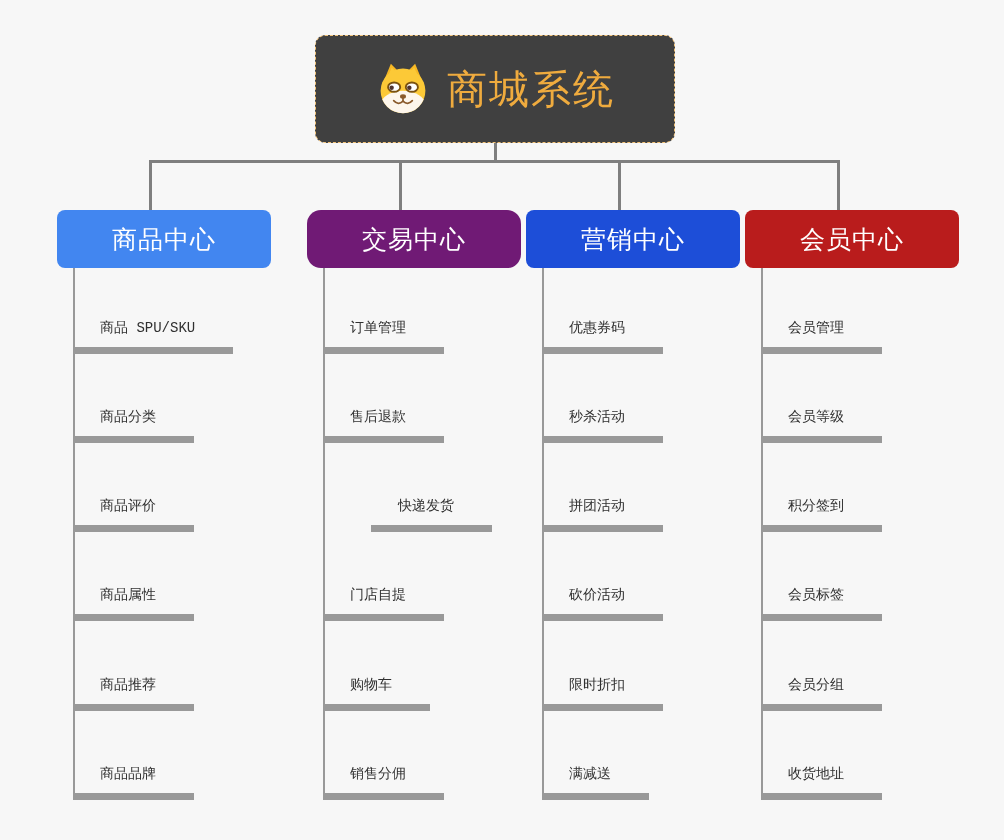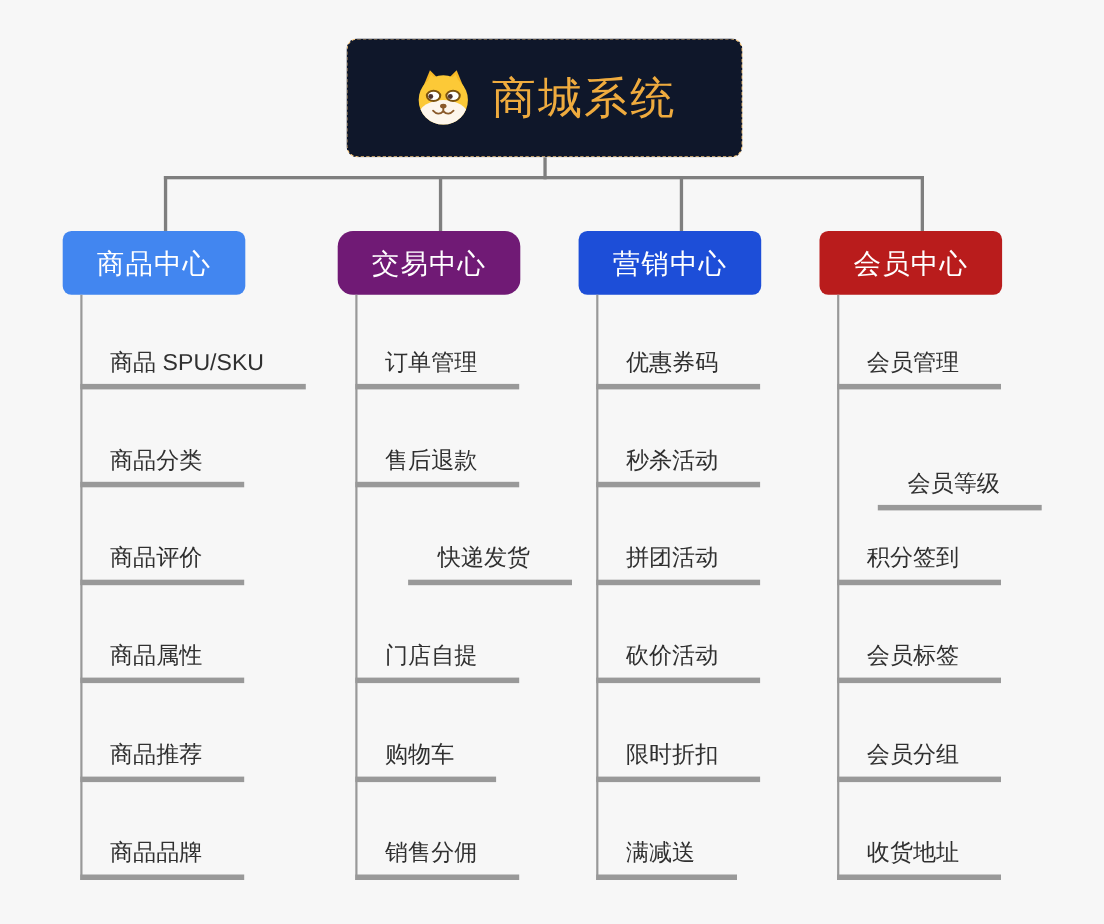--- a/index.html
+++ b/index.html
@@ -11,56 +11,57 @@
   .stage{
     position:relative;
     width:1004px;height:840px;
     background:#f7f7f7;
     overflow:hidden;
   }
   
   .root{
     position:absolute;
     left:315px;top:35px;width:360px;height:108px;
-    background:#0f172a;
+    background:#404040;
     border:1px dashed #f3c379;
     border-radius:10px;
     box-sizing:border-box;
     display:flex;align-items:center;justify-content:center;
     gap:16px;
   }
   .root-title{
     font-size:40px;
     letter-spacing:2px;
     font-weight:500;
     color:#efab3e;
   }
   .root svg{display:block;}
   
   .hline,.vline{position:absolute;}
   
   .branch-header{
     position:absolute;
-    top:210px;width:166px;height:58px;
+    top:210px;width:214px;height:58px;
     border-radius:8px;
     color:#ffffff;
     font-size:25px;
     letter-spacing:1px;
     display:flex;align-items:center;justify-content:center;
   }
   
   .leaf{
     position:absolute;
     transform:translateY(-100%);
-    border-bottom:5px solid #22c55e;
+    border-bottom:7px solid #22c55e;
     padding:0 38px 7px 27px;
-    font-size:21px;
+    font-size:14px;
     line-height:24px;
     color:#303030;
     white-space:nowrap;
+    font-family:Liberation Mono, monospace;
   }
   .spine{
     position:absolute;
     width:2px;
     background:#999999;
   }
 </style>
 </head>
 <body>
 
@@ -124,20 +125,20 @@
       <div class="spine" style="left: 542px; top: 268px; height: 532px; background: rgb(153, 153, 153);"></div>
       <div class="leaf" style="left: 542px; top: 354px; border-bottom-color: rgb(153, 153, 153);">优惠券码</div>
       <div class="leaf" style="left: 542px; top: 443px; border-bottom-color: rgb(153, 153, 153);">秒杀活动</div>
       <div class="leaf" style="left: 542px; top: 532px; border-bottom-color: rgb(153, 153, 153);">拼团活动</div>
       <div class="leaf" style="left: 542px; top: 621px; border-bottom-color: rgb(153, 153, 153);">砍价活动</div>
       <div class="leaf" style="left: 542px; top: 711px; border-bottom-color: rgb(153, 153, 153);">限时折扣</div>
       <div class="leaf" style="left: 542px; top: 800px; border-bottom-color: rgb(153, 153, 153);">满减送</div>
       <div class="branch-header" style="left: 745px; background: #b91c1c;">会员中心</div>
       <div class="spine" style="left: 761px; top: 268px; height: 532px; background: rgb(153, 153, 153);"></div>
       <div class="leaf" style="left: 761px; top: 354px; border-bottom-color: rgb(153, 153, 153);">会员管理</div>
-      <div class="leaf" style="left: 798px; top: 443px; border-bottom-color: rgb(153, 153, 153); margin-top: 21px;">会员等级</div>
+      <div class="leaf" style="left: 761px; top: 443px; border-bottom-color: rgb(153, 153, 153);">会员等级</div>
       <div class="leaf" style="left: 761px; top: 532px; border-bottom-color: rgb(153, 153, 153);">积分签到</div>
       <div class="leaf" style="left: 761px; top: 621px; border-bottom-color: rgb(153, 153, 153);">会员标签</div>
       <div class="leaf" style="left: 761px; top: 711px; border-bottom-color: rgb(153, 153, 153);">会员分组</div>
       <div class="leaf" style="left: 761px; top: 800px; border-bottom-color: rgb(153, 153, 153);">收货地址</div>
     </div>
 
 </div>
 
 </body></html>

